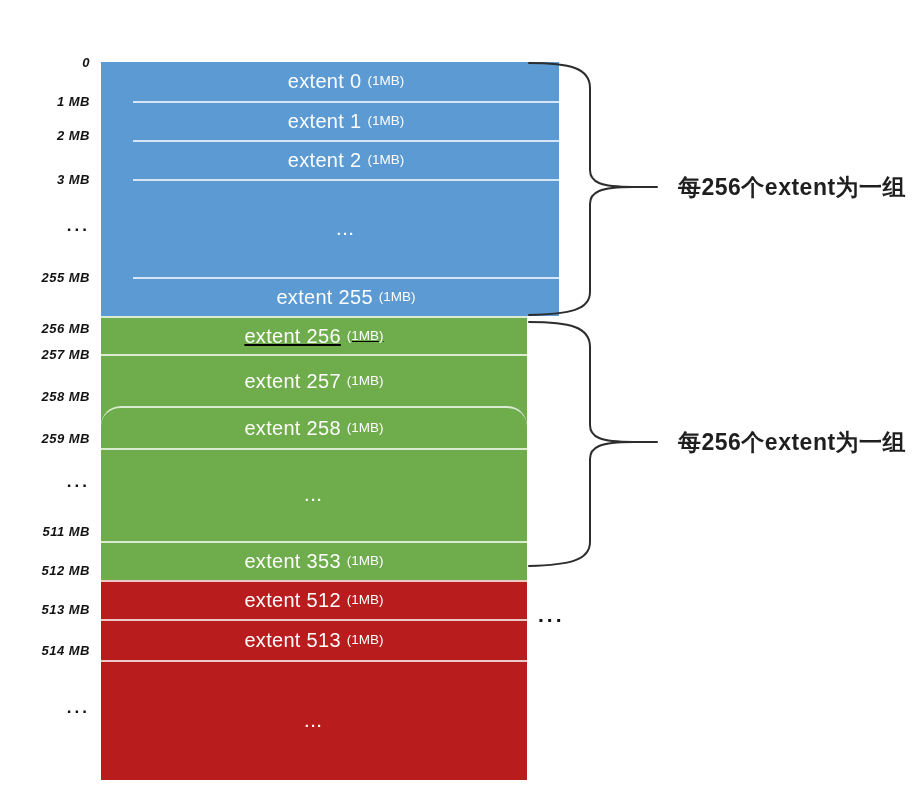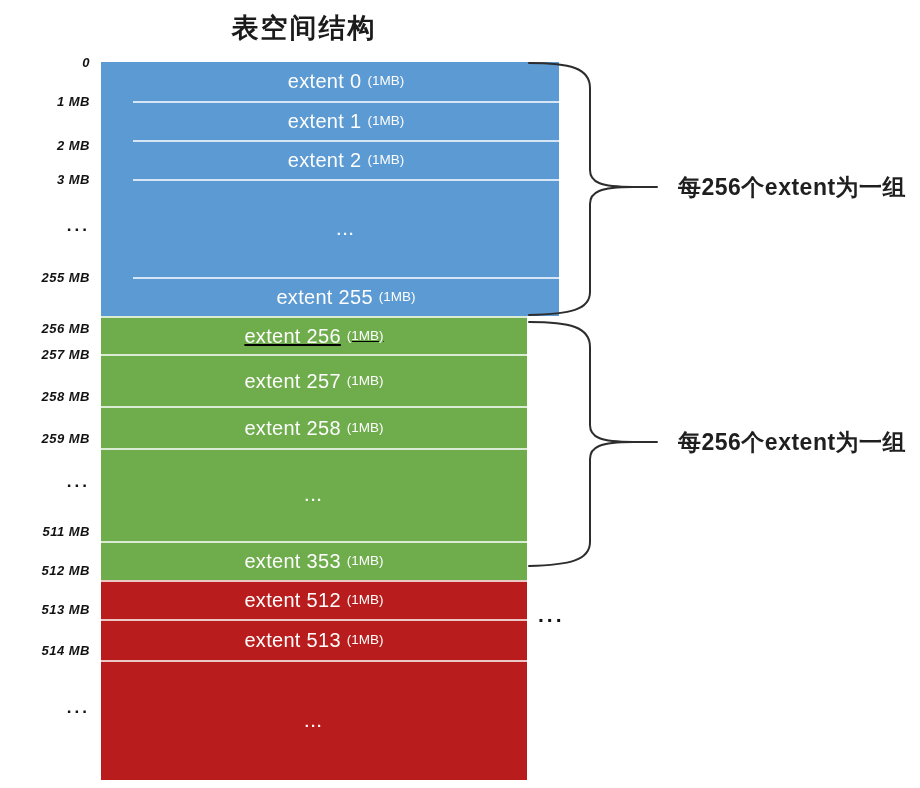--- a/index.html
+++ b/index.html
@@ -50,26 +50,25 @@
   .right-ellipsis{
     position:absolute;left:538px;top:603px;
     font-size:21px;font-weight:900;letter-spacing:3px;color:#111111;
   }
 </style>
 </head>
 <body>
 
 <div class="canvas">
 
-  <div class="title">表空间结构</div>
 
   <div class="axis" id="axis">
       <div class="axis-label" style="top: 62px;">0</div>
       <div class="axis-label" style="top: 101px;">1 MB</div>
-      <div class="axis-label" style="top: 145px;">2 MB</div>
+      <div class="axis-label" style="top: 135px;">2 MB</div>
       <div class="axis-label" style="top: 179px;">3 MB</div>
       <div class="axis-label ellipsis" style="top: 228px;">...</div>
       <div class="axis-label" style="top: 277px;">255 MB</div>
       <div class="axis-label" style="top: 328px;">256 MB</div>
       <div class="axis-label" style="top: 354px;">257 MB</div>
       <div class="axis-label" style="top: 396px;">258 MB</div>
       <div class="axis-label" style="top: 438px;">259 MB</div>
       <div class="axis-label ellipsis" style="top: 484px;">...</div>
       <div class="axis-label" style="top: 531px;">511 MB</div>
       <div class="axis-label" style="top: 570px;">512 MB</div>
@@ -102,21 +101,21 @@
       </div>
       <div class="section" style="background: rgb(111, 172, 76);">
         <div class="row" style="height: 38px; text-decoration: underline;">
           <span class="row-label">extent 256</span>
           <span class="row-size">(1MB)</span>
         </div>
         <div class="row" style="height: 52px;">
           <span class="row-label">extent 257</span>
           <span class="row-size">(1MB)</span>
         </div>
-        <div class="row" style="height: 42px;">
+        <div class="row" style="height: 42px; border-radius: 20px;">
           <span class="row-label">extent 258</span>
           <span class="row-size">(1MB)</span>
         </div>
         <div class="row ellipsis" style="height: 93px;">
           <span class="row-label">...</span>
         </div>
         <div class="row" style="height: 39px;">
           <span class="row-label">extent 353</span>
           <span class="row-size">(1MB)</span>
         </div>

